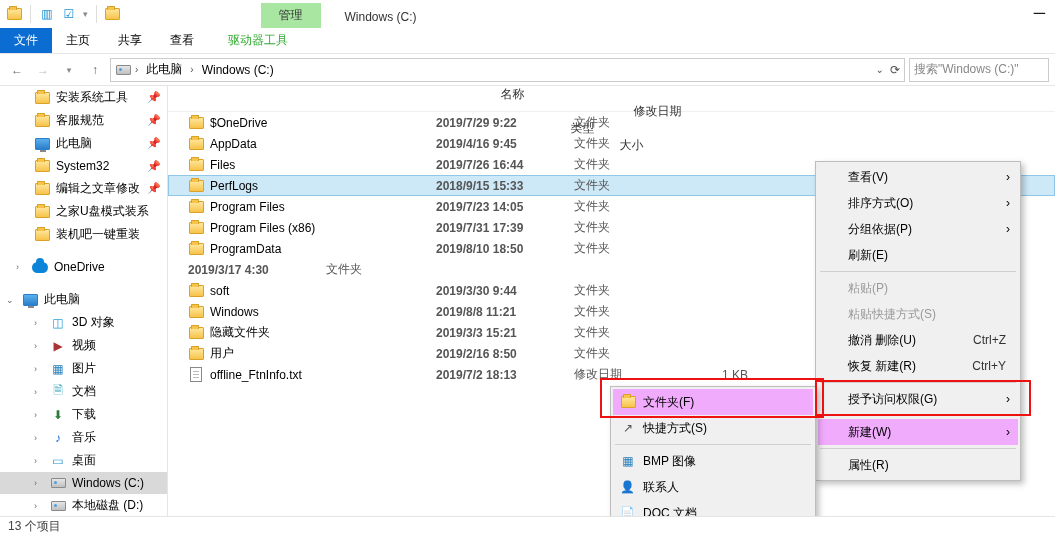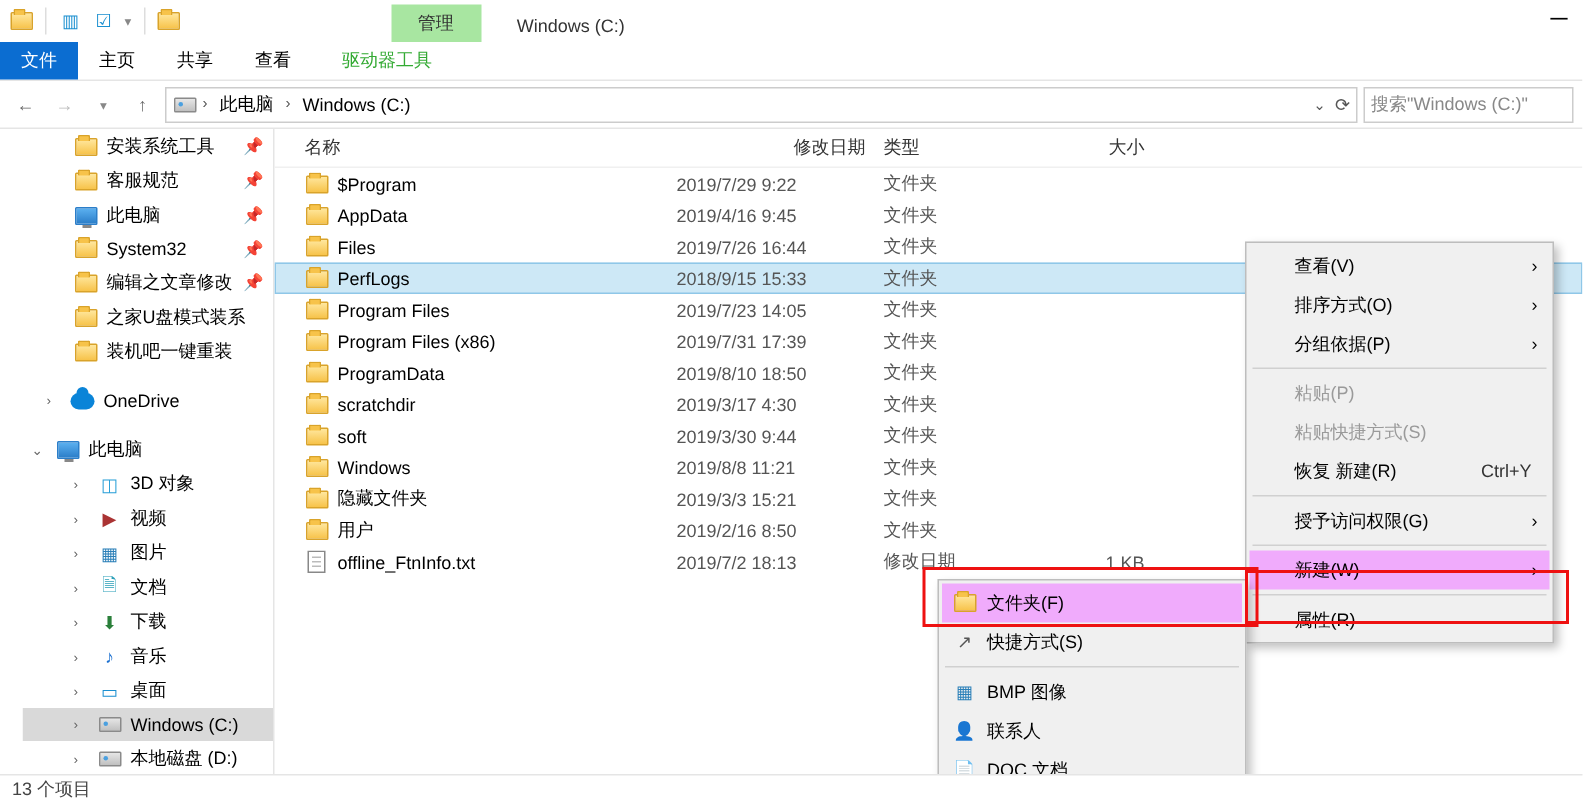--- a/index.html
+++ b/index.html
@@ -24,42 +24,42 @@
   
   .navrow { height:32px; display:flex; align-items:center; gap:4px; padding:0 6px; border-bottom:1px solid #e5e5e5; }
   .navrow .arrow { width:22px; height:22px; display:flex; align-items:center; justify-content:center; color:#666; }
   .navrow .address { flex:1; height:24px; border:1px solid #ccc; display:flex; align-items:center; padding:0 4px; gap:4px; }
   .navrow .address .crumb { padding:2px 4px; }
   .navrow .address .chev { color:#555; font-size:10px; }
   .navrow .address .end { margin-left:auto; display:flex; align-items:center; gap:6px; color:#555; }
   .navrow .search { width:140px; height:24px; border:1px solid #ccc; display:flex; align-items:center; padding:0 4px; color:#888; }
 
   
-  .main { display:flex; height:calc(536px - 28px - 26px - 32px - 20px); position:relative;margin-left:15px; }
+  .main { display:flex; height:calc(536px - 28px - 26px - 32px - 20px); position:relative; }
   .sidebar { width:168px; border-right:1px solid #e5e5e5; overflow:hidden; position:relative; }
   .sidebar .item { display:flex; align-items:center; gap:6px; padding:3px 0 3px 16px; white-space:nowrap; }
   .sidebar .item.sub { padding-left:34px; }
   .sidebar .item.selected { background:#d9d9d9; }
   .sidebar .sep { height:10px; }
   .pin { color:#777; font-size:11px; margin-left:auto; margin-right:6px; }
 
   .content { flex:1; position:relative; overflow:hidden; }
-  .colheaders { display:flex; height:26px; align-items:center; border-bottom:1px solid #f0f0f0; padding-left:14px; color:#333; }
+  .colheaders { display:flex; height:26px; align-items:center; border-bottom:1px solid #f0f0f0; padding-left:14px; color:#333;flex-direction:column; }
   .colheaders .col { padding:0 6px; }
   .col.name { width:248px; }
   .col.date { width:138px;text-align:right; }
   .col.type { width:108px; }
   .col.size { width:94px; text-align:right; padding-right:22px; }
 
   .filerows { }
   .filerow { display:flex; align-items:center; height:21px; padding-left:14px; }
   .filerow.selected { background:#cde8f6; border:1px solid #8fc7e8; padding-left:13px; height:21px; }
   .filerow .cell { padding:0 6px; white-space:nowrap; overflow:hidden; }
   .filerow .cell.name { width:248px; display:flex; align-items:center; gap:6px; }
-  .filerow .cell.date { width:138px; color:#555; }
+  .filerow .cell.date { width:138px; color:#555;font-weight:bold; }
   .filerow .cell.type { width:108px; color:#555; }
   .filerow .cell.size { width:94px; text-align:right; color:#555; padding-right:22px; }
 
   
   .statusbar { height:20px; border-top:1px solid #e5e5e5; display:flex; align-items:center; padding:0 8px; font-size:12px; color:#444; position:absolute; bottom:0; left:0; right:0; background:#fff; }
 
   
   .ctxmenu { position:absolute; background:#f0f0f0; border:1px solid #bdbdbd; box-shadow:3px 3px 6px rgba(0,0,0,0.25); padding:2px; }
   .ctxmenu .mitem { display:flex; align-items:center; height:26px; padding:0 28px 0 30px; position:relative; }
   .ctxmenu .mitem.hover { background:#f0abfc; }
@@ -281,21 +281,21 @@
       <div class="col date">修改日期</div>
       <div class="col type">类型</div>
       <div class="col size">大小</div>
     </div>
     <div class="filerows" id="filerows">
         <div class="filerow">
           <div class="cell name">
             <span class="ico">
               <span class="ico-folder"></span>
             </span>
-            <span>$Program</span>
+            <span>$OneDrive</span>
           </div>
           <div class="cell date">2019/7/29 9:22</div>
           <div class="cell type">文件夹</div>
           <div class="cell size"></div>
         </div>
         <div class="filerow">
           <div class="cell name">
             <span class="ico">
               <span class="ico-folder"></span>
             </span>
@@ -354,26 +354,20 @@
             <span class="ico">
               <span class="ico-folder"></span>
             </span>
             <span>ProgramData</span>
           </div>
           <div class="cell date">2019/8/10 18:50</div>
           <div class="cell type">文件夹</div>
           <div class="cell size"></div>
         </div>
         <div class="filerow">
-          <div class="cell name">
-            <span class="ico">
-              <span class="ico-folder"></span>
-            </span>
-            <span>scratchdir</span>
-          </div>
           <div class="cell date">2019/3/17 4:30</div>
           <div class="cell type">文件夹</div>
           <div class="cell size"></div>
         </div>
         <div class="filerow">
           <div class="cell name">
             <span class="ico">
               <span class="ico-folder"></span>
             </span>
             <span>soft</span>
@@ -434,26 +428,33 @@
           <span class="arrow">›</span>
         </div>
       <div class="mitem">
           <span>排序方式(O)</span>
           <span class="arrow">›</span>
         </div>
       <div class="mitem">
           <span>分组依据(P)</span>
           <span class="arrow">›</span>
         </div>
+      <div class="mitem">
+          <span>刷新(E)</span>
+        </div>
       <hr>
       <div class="mitem disabled">
           <span>粘贴(P)</span>
         </div>
       <div class="mitem disabled">
           <span>粘贴快捷方式(S)</span>
+        </div>
+      <div class="mitem">
+          <span>撤消 删除(U)</span>
+          <span class="shortcut">Ctrl+Z</span>
         </div>
       <div class="mitem">
           <span>恢复 新建(R)</span>
           <span class="shortcut">Ctrl+Y</span>
         </div>
       <hr>
       <div class="mitem">
           <span>授予访问权限(G)</span>
           <span class="arrow">›</span>
         </div>

